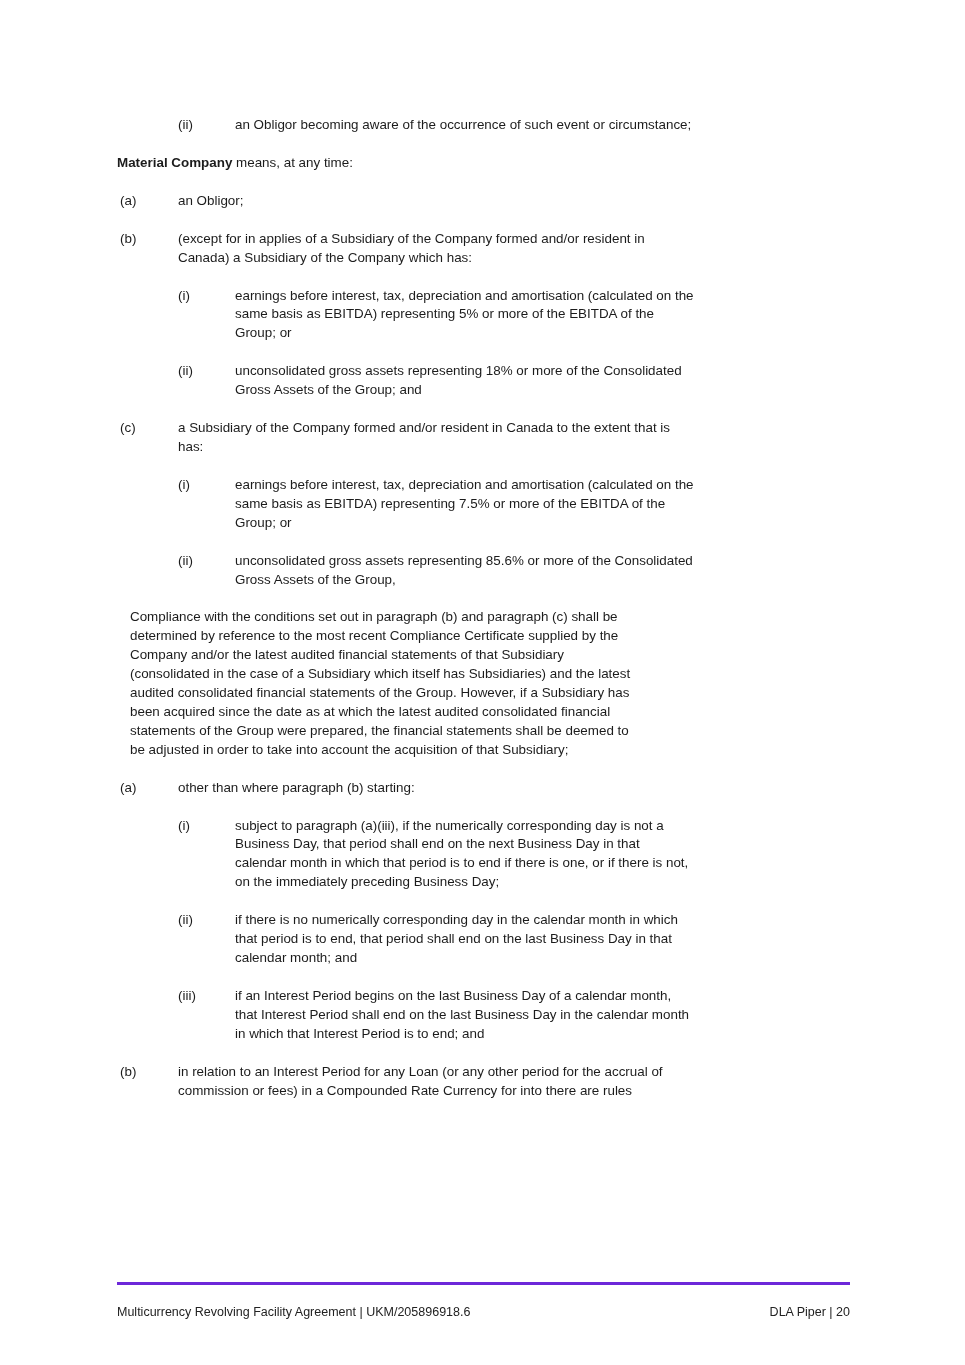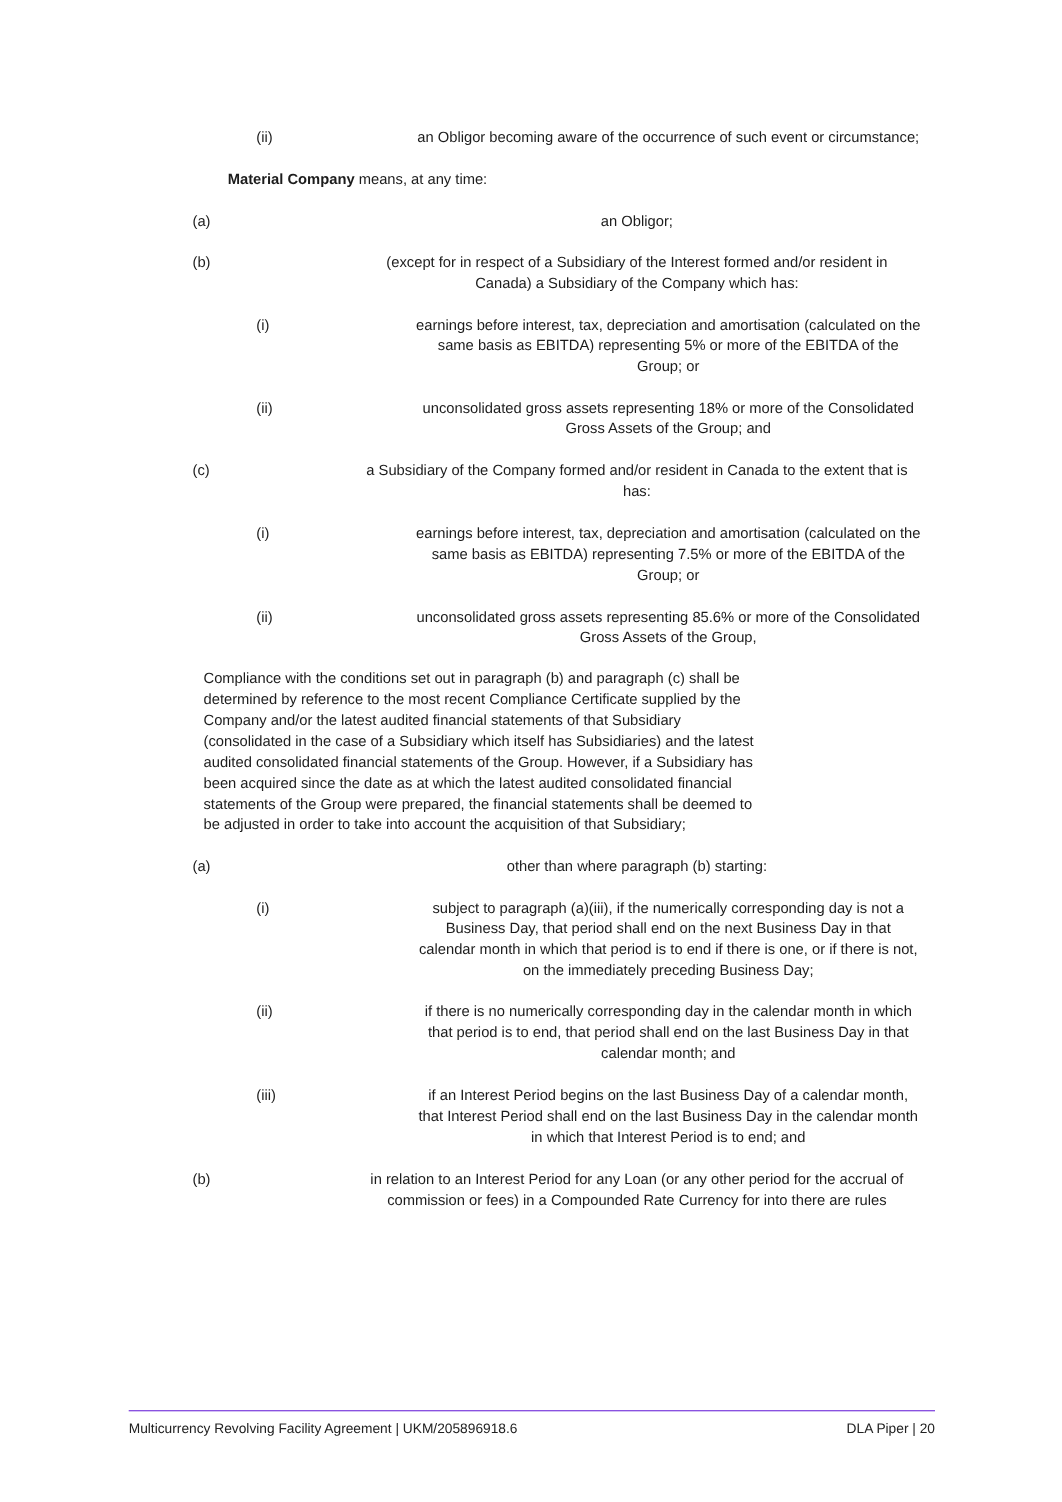--- a/index.html
+++ b/index.html
@@ -8,41 +8,41 @@
     height: 1365px;
     background: #ffffff;
     font-family: "Liberation Sans", sans-serif;
     font-size: 13.4px;
     line-height: 18.9px;
     color: #1c1c1c;
     position: relative;
     overflow: hidden;
   }
   .page {
-    padding: 116px 40px 0 117px;
+    padding: 116px 40px 0 62px;
     box-sizing: border-box;
   }
   .item { display: flex; margin: 0 0 19px 0; }
   .item .lbl { flex: 0 0 58px; }
   .lvl1 { margin-left: 58px; }
   .lvl1 .lbl { flex: 0 0 58px; }
   .lvl2 { margin-left: 116px; }
   .lvl2 .lbl { flex: 0 0 57px; }
-  .txt { white-space: pre-line; flex: 1 1 auto; text-align: center; }
+  .txt { white-space: pre-line; flex: 1 1 auto; }
   .para { margin: 0 0 19px 0; white-space: pre-line; }
-  .lvl0p { margin-left: 90px; }
+  .lvl0p { margin-left: 55px; }
   .cont1 { margin-left: 68px; }
   b { font-weight: bold; }
   .footer {
     position: absolute;
     left: 117px;
     right: 115px;
     top: 1282px;
-    border-top: 1px solid #6d28d9;
-    padding-top: 9px;
+    border-top: 3px solid #6d28d9;
+    padding-top: 20px;
     display: flex;
     justify-content: space-between;
     font-size: 12.5px;
     line-height: 15px;
     color: #222222;
   }
 </style>
 </head>
 <body>
 
@@ -55,21 +55,21 @@
 
   <p class="para lvl0p"><b>Material Company</b><span> means, at any time:</span></p>
 
   <div class="item lvl1">
     <span class="lbl">(a)</span>
     <span class="txt">an Obligor;</span>
   </div>
 
   <div class="item lvl1">
     <span class="lbl">(b)</span>
-    <span class="txt">(except for in respect of a Subsidiary of the Interest formed and/or resident in
+    <span class="txt">(except for in applies of a Subsidiary of the Company formed and/or resident in
 Canada) a Subsidiary of the Company which has:</span>
   </div>
 
   <div class="item lvl2">
     <span class="lbl">(i)</span>
     <span class="txt">earnings before interest, tax, depreciation and amortisation (calculated on the
 same basis as EBITDA) representing 5% or more of the EBITDA of the
 Group; or</span>
   </div>
 

